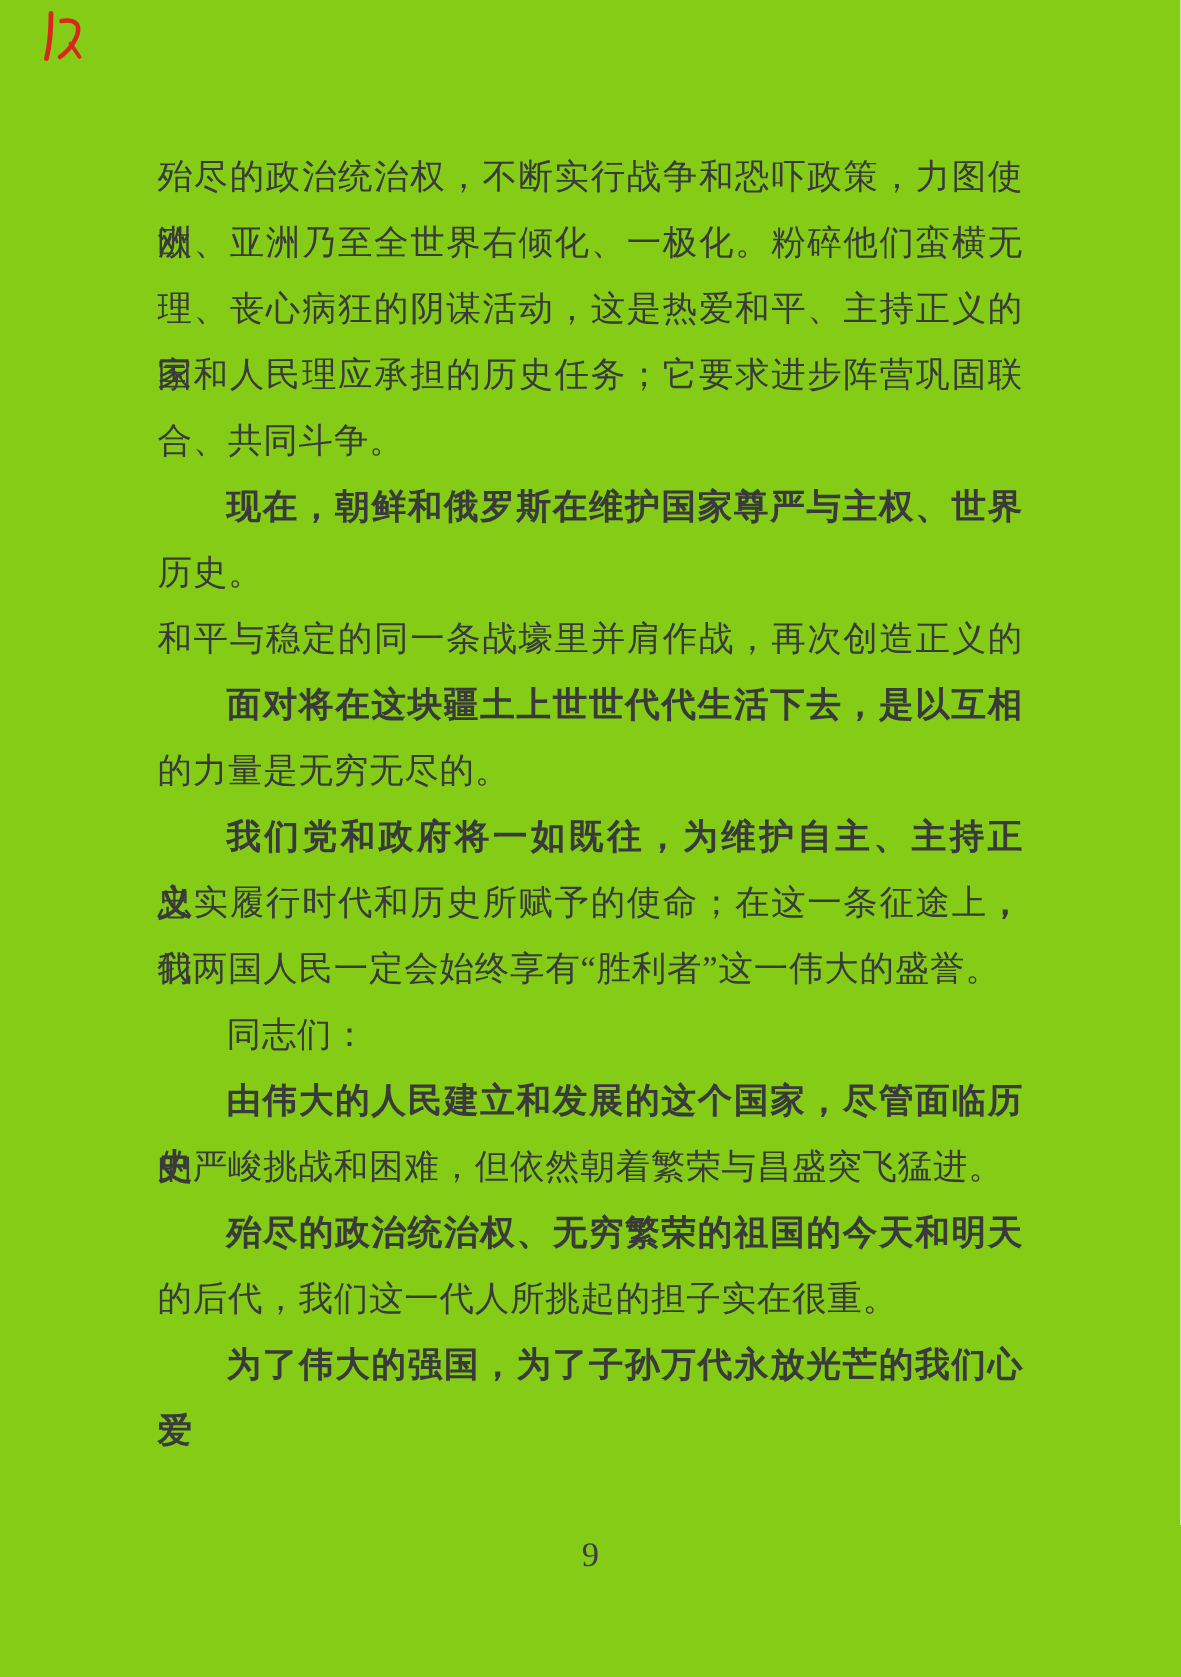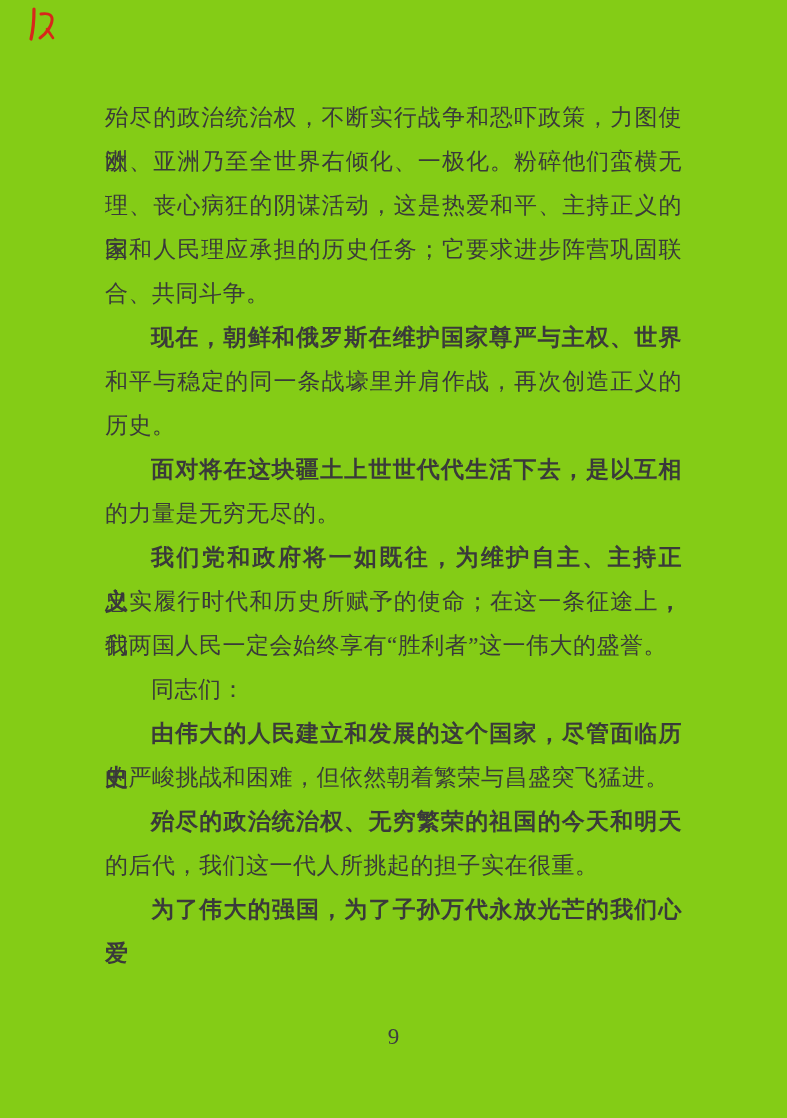--- a/index.html
+++ b/index.html
@@ -73,22 +73,22 @@
     <path d="M20 24 L26 33" stroke="#d8271b" stroke-width="2.6" fill="none" stroke-linecap="round"></path>
   </svg>
 
   <div class="text-block">
       <div class="text-line fill">殆尽的政治统治权，不断实行战争和恐吓政策，力图使欧</div>
       <div class="text-line fill">洲、亚洲乃至全世界右倾化、一极化。粉碎他们蛮横无</div>
       <div class="text-line fill">理、丧心病狂的阴谋活动，这是热爱和平、主持正义的国</div>
       <div class="text-line fill">家和人民理应承担的历史任务；它要求进步阵营巩固联</div>
       <div class="text-line">合、共同斗争。</div>
       <div class="text-line fill indent">现在，朝鲜和俄罗斯在维护国家尊严与主权、世界</div>
+      <div class="text-line">历史。</div>
       <div class="text-line fill">和平与稳定的同一条战壕里并肩作战，再次创造正义的</div>
-      <div class="text-line">历史。</div>
       <div class="text-line fill indent">面对将在这块疆土上世世代代生活下去，是以互相</div>
       <div class="text-line">的力量是无穷无尽的。</div>
       <div class="text-line fill indent">我们党和政府将一如既往，为维护自主、主持正义，</div>
       <div class="text-line fill">忠实履行时代和历史所赋予的使命；在这一条征途上，我</div>
       <div class="text-line">们两国人民一定会始终享有“胜利者”这一伟大的盛誉。</div>
       <div class="text-line indent">同志们：</div>
       <div class="text-line fill indent">由伟大的人民建立和发展的这个国家，尽管面临历史</div>
       <div class="text-line">的严峻挑战和困难，但依然朝着繁荣与昌盛突飞猛进。</div>
       <div class="text-line fill indent">殆尽的政治统治权、无穷繁荣的祖国的今天和明天</div>
       <div class="text-line">的后代，我们这一代人所挑起的担子实在很重。</div>

